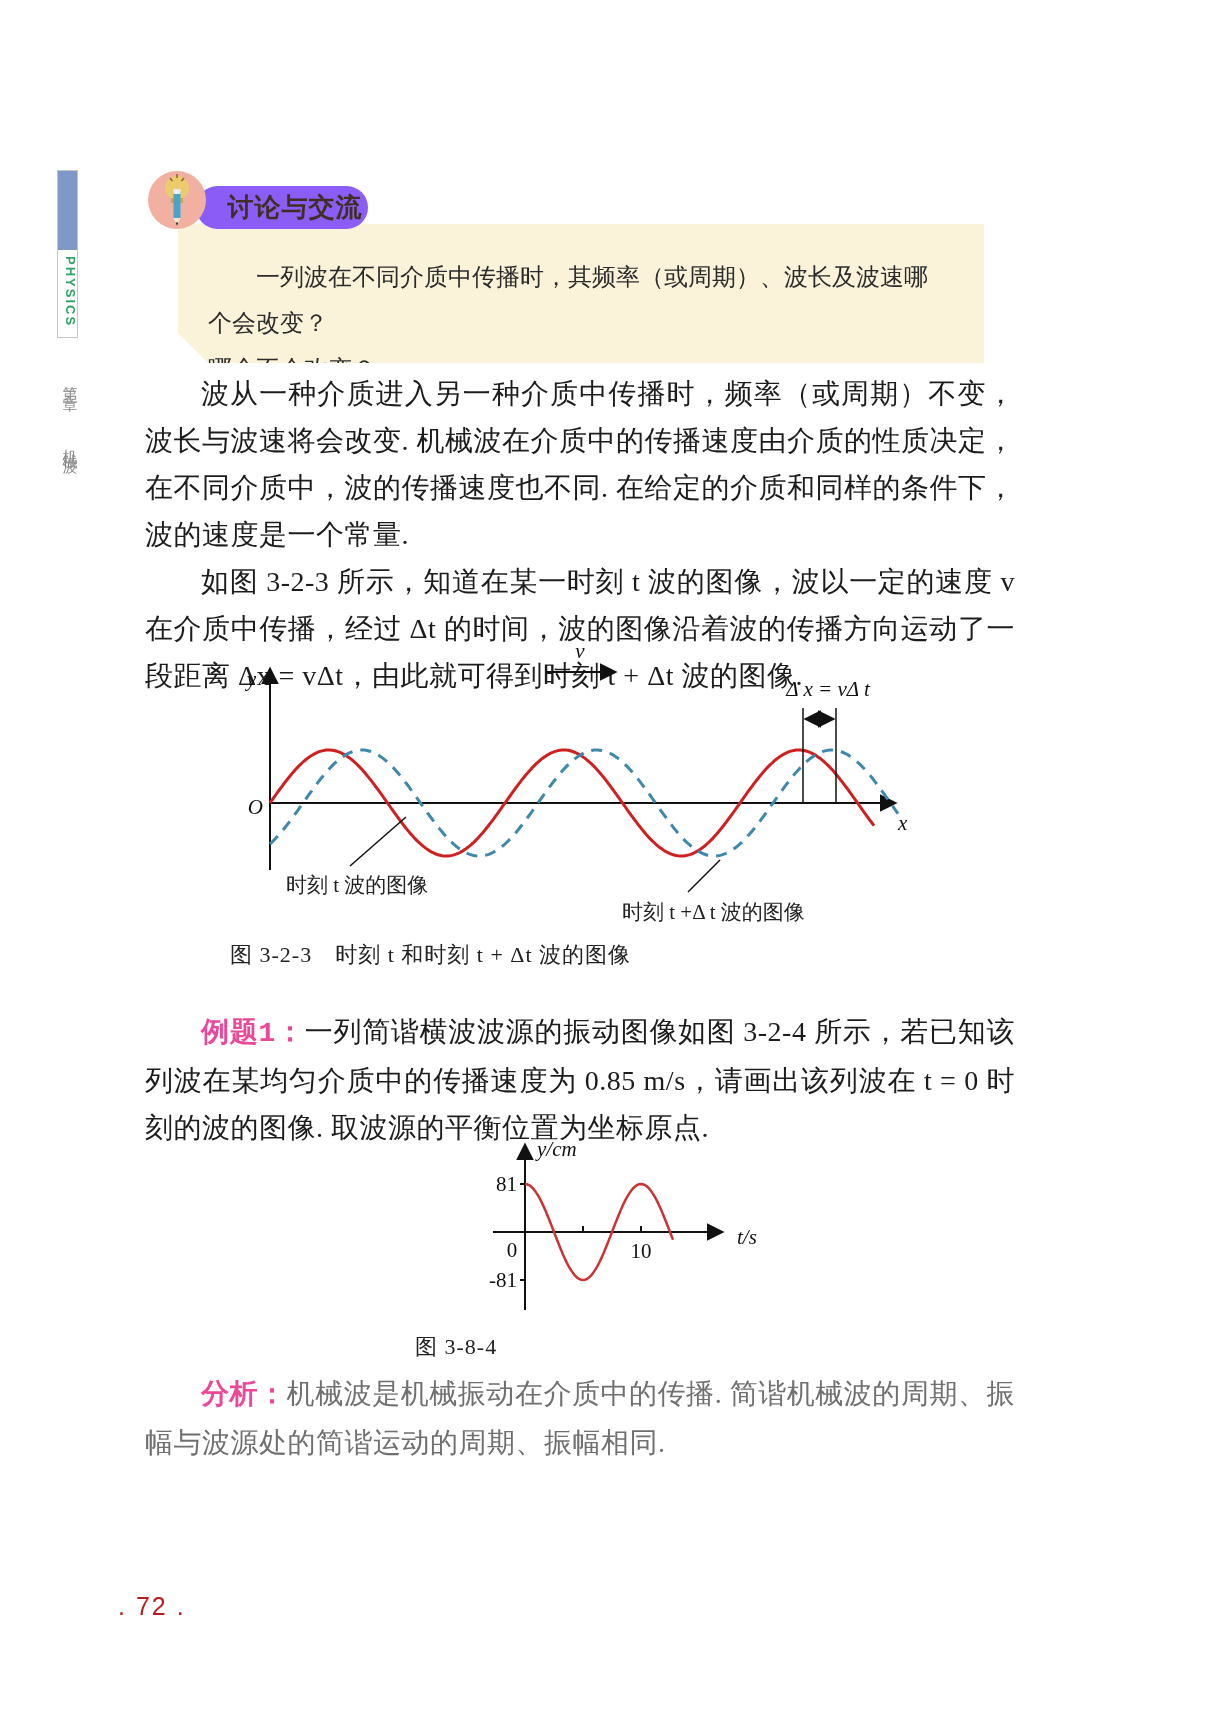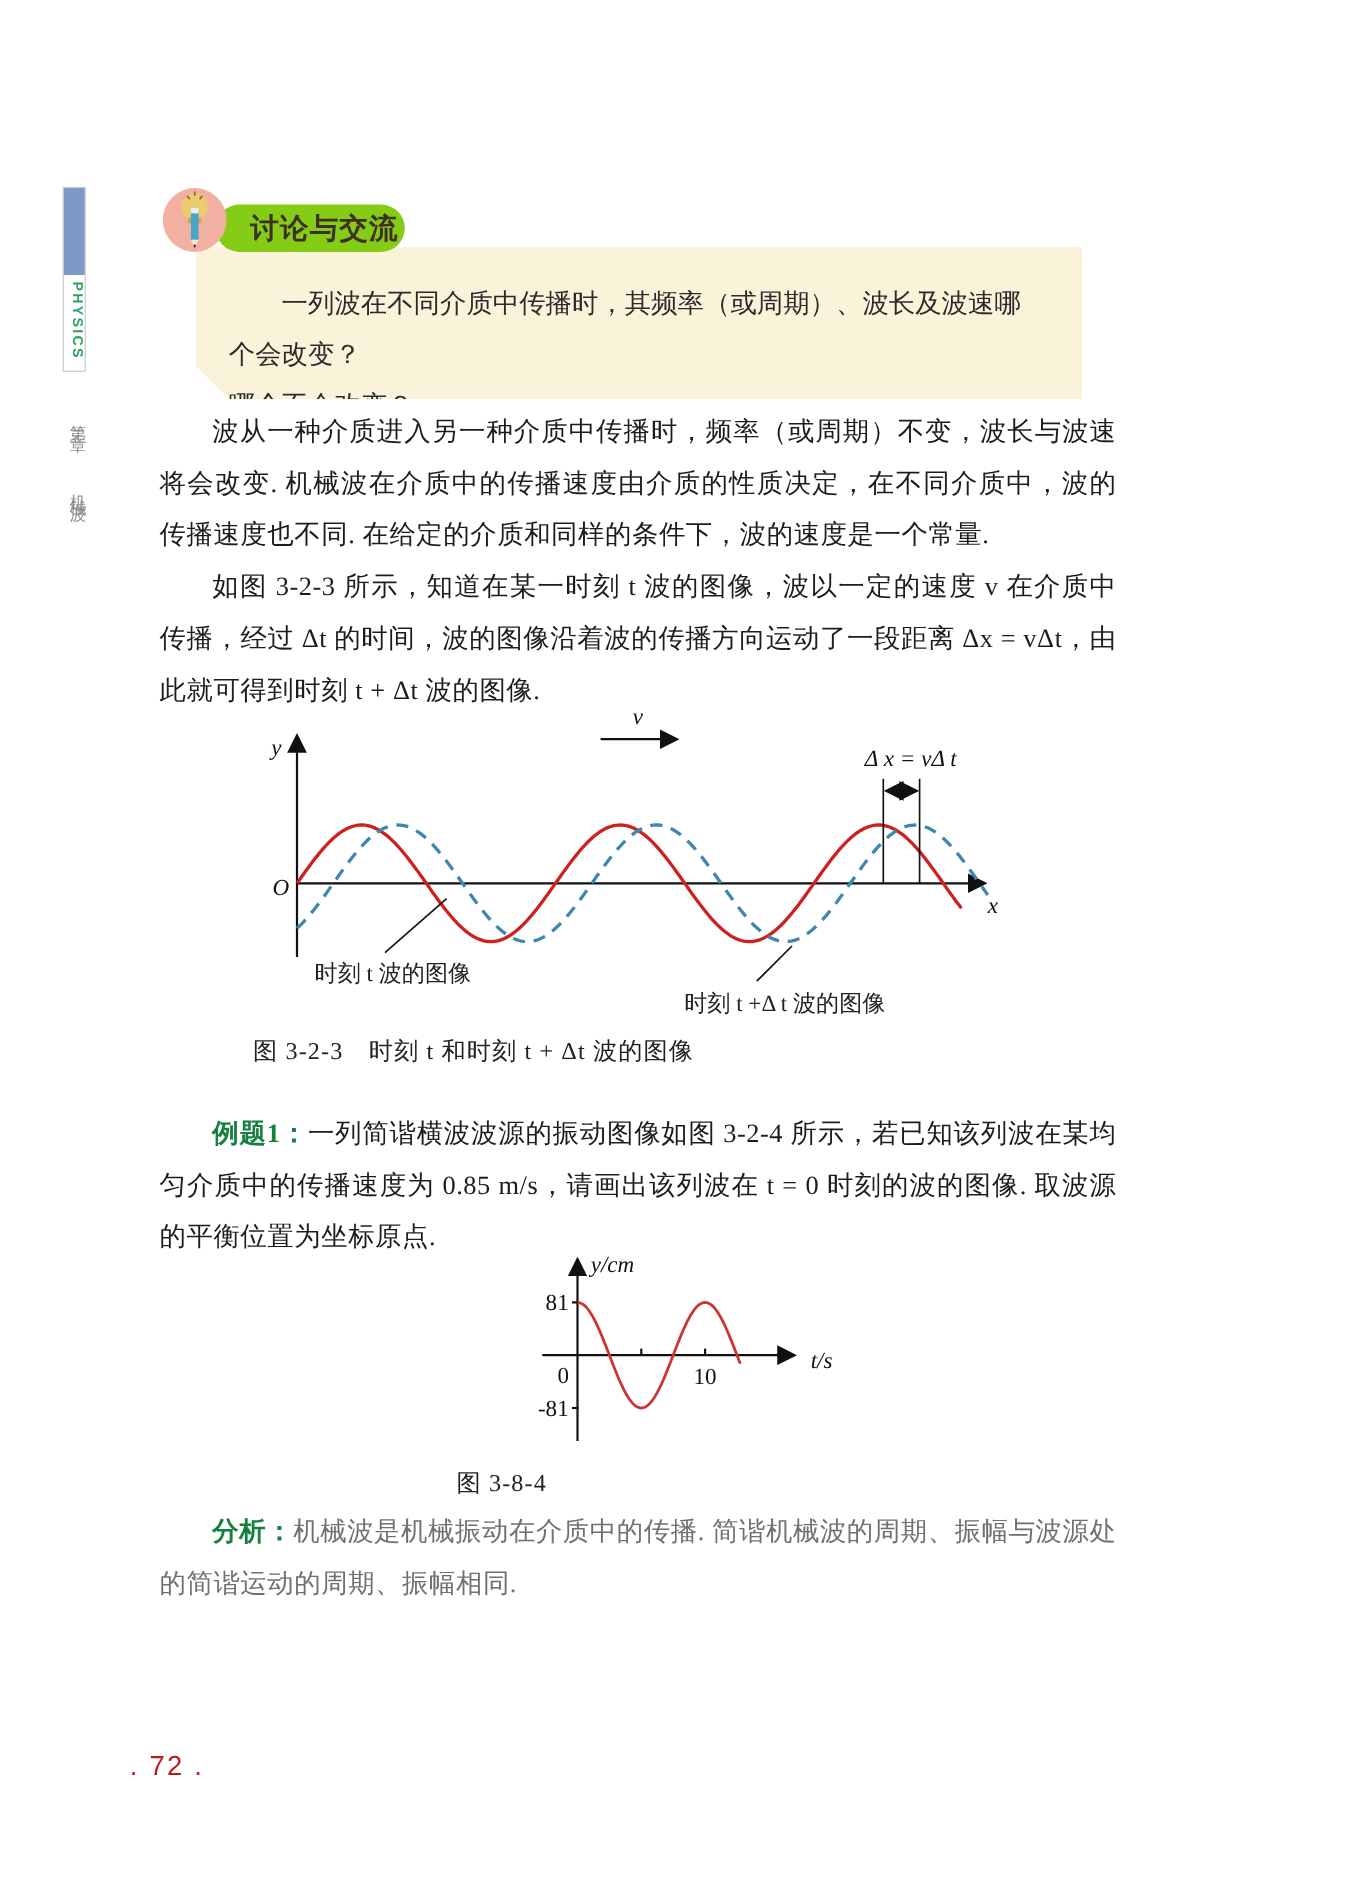--- a/index.html
+++ b/index.html
@@ -30,33 +30,33 @@
   .disc-box {
     position:absolute; left:178px; top:208px; width:806px; height:139px;
     background:#faf3da;
     clip-path:polygon(0 0, 100% 0, 100% 100%, 30px 100%, 0 calc(100% - 30px));
     margin-top:16px;
   }
   .disc-box .inner { padding:30px 34px 0 30px; font-size:24px; line-height:46px; color:#2b2b2b; }
   .disc-line1 { text-indent:2em; }
   .disc-pill {
     position:absolute; left:196px; top:186px; width:172px; height:43px;
-    background:#84cc16; border-radius:22px;
+    background:#8b5cf6; border-radius:22px;
     display:flex; align-items:center; justify-content:center;
     font-family:"Liberation Sans", sans-serif; font-weight:bold;
     font-size:26px; color:#3f2f23; letter-spacing:1px; padding-left:26px;
   }
   .disc-icon-wrap { position:absolute; left:148px; top:166px; width:60px; height:70px; }
   
   .bodytext {
     position:absolute; left:145px; width:870px;
-    font-size:24px; line-height:47px; text-align:justify; letter-spacing:0.5px;
+    font-size:28px; line-height:47px; text-align:justify; letter-spacing:0.5px;
   }
   .indent { text-indent:2em; }
-  .blabel { font-family:Liberation Serif, serif; font-weight:bold; color:#15803d; }
+  .blabel { font-family:Liberation Mono, monospace; font-weight:bold; color:#ec4899; }
   .gray { color:#707070; }
   
   .fig323 { position:absolute; left:230px; top:608px; width:690px; }
   .fig324 { position:absolute; left:415px; top:1120px; width:360px; }
   .fig-caption {
     text-align:left; font-size:22px; color:#222; margin-top:8px; letter-spacing:1px;
   }
   svg text { font-family:"Liberation Serif", serif; }
   .svg-cjk { font-size:21px; fill:#222; }
   .svg-math { font-style:italic; font-size:21px; fill:#111; }

